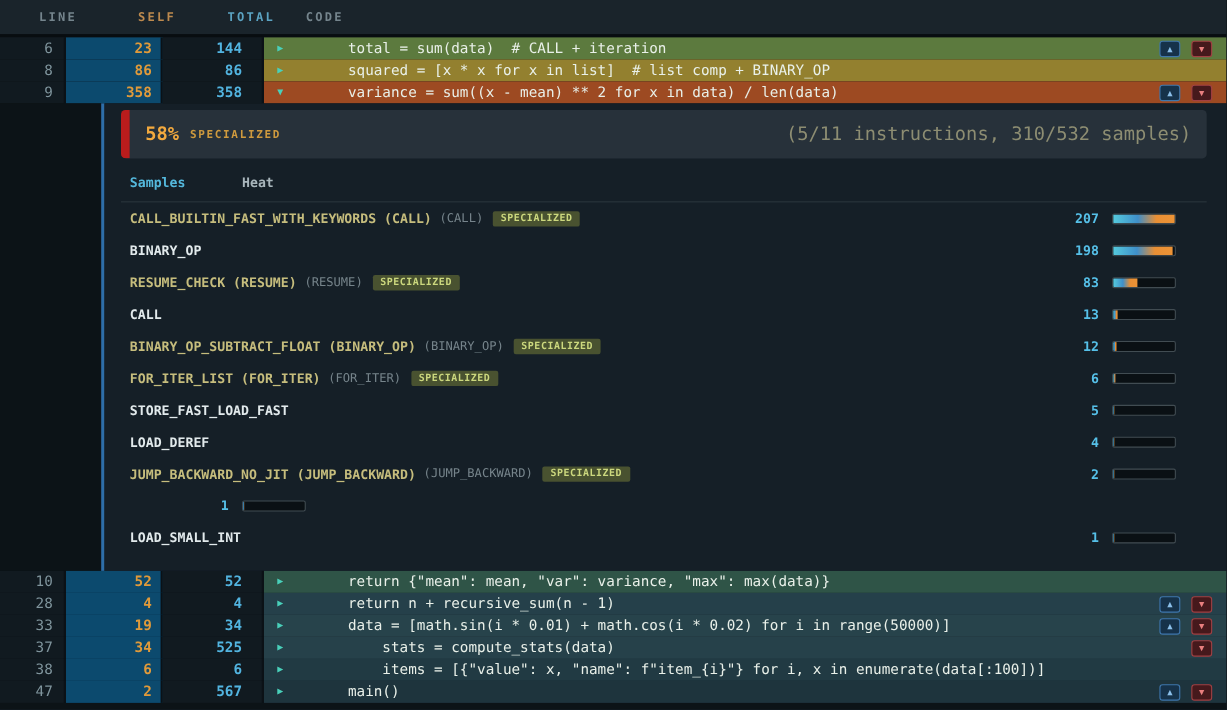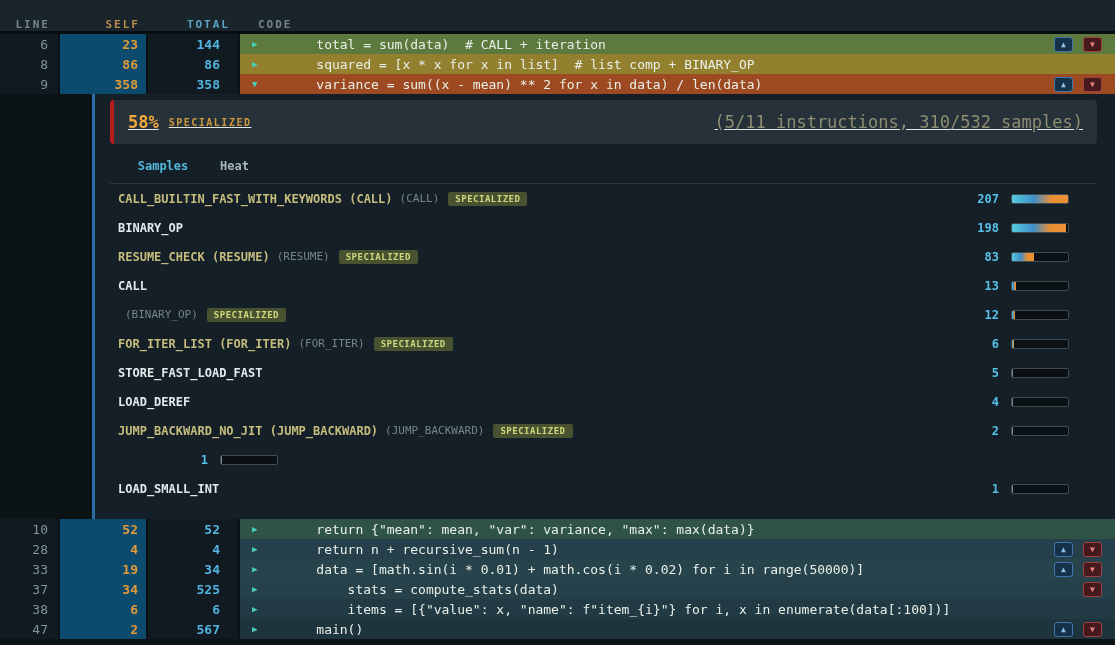--- a/index.html
+++ b/index.html
@@ -5,24 +5,24 @@
   * { box-sizing: border-box; margin: 0; padding: 0; }
   html, body { width: 1115px; height: 645px; overflow: hidden; }
   body {
     background: #0c1317;
     font-family: "DejaVu Sans Mono", "Liberation Mono", monospace;
     color: #dfe8ea;
   }
 
   
   .header-row {
-    display: flex; align-items: flex-end;
+    display: flex; align-items: center;
     height: 34px; background: #1a242b;
     border-bottom: 3px solid #080d10;
-    font-size: 11px; font-weight: bold; letter-spacing: 2px;
+    font-size: 11px; font-weight: bold; letter-spacing: 2px; padding-left: 20px;
   }
   .h-line  { width: 60px; text-align: right; padding-right: 10px; color: #75858d; }
   .h-self  { width: 88px; text-align: right; padding-right: 8px;  color: #bd8a4e; }
   .h-total { width: 92px; text-align: right; padding-right: 10px; color: #5ba3c2; }
   .h-code  { flex: 1; padding-left: 18px; color: #75858d; }
 
   
   .code-row {
     display: flex; align-items: stretch;
     height: 20px; font-size: 13px;
@@ -46,35 +46,35 @@
   .btn.down { background: #46191c; border: 1px solid #a14043; color: #e87f7f; }
 
   
   .panel-wrap { display: flex; height: 425px; }
   .panel-left { width: 92px; background: #0c1317; }
   .panel-bar  { width: 3px; background: #2e6ea8; }
   .panel-main { flex: 1; background: #151f27; padding: 6px 18px 0 15px; }
 
   .panel-header {
     height: 44px; background: #27313a;
-    border-left: 4px solid #b91c1c; border-radius: 4px;
-    display: flex; align-items: center; padding: 0 14px; text-decoration: underline;
+    border-left: 8px solid #b91c1c; border-radius: 4px;
+    display: flex; align-items: center; padding: 0 14px;
   }
   .pct { font-size: 17px; font-weight: bold; color: #f2a93e; }
   .pct-label { margin-left: 10px; font-size: 10px; font-weight: bold;
                letter-spacing: 1.5px; color: #cf9a3e; }
   .pct-right { margin-left: auto; font-size: 17px; color: #8d8d72; }
 
   .inst-header {
     display: flex; align-items: center; height: 36px; margin-top: 4px;
     border-bottom: 1px solid #2a353c;
     font-size: 12px; font-weight: bold; padding-left: 8px;
   }
   .ih-name    { flex: 1; color: #a9b6bc; }
-  .ih-samples { width: 90px; text-align: center; color: #54b8dc; }
+  .ih-samples { width: 90px; text-align: left; color: #54b8dc; }
   .ih-heat    { width: 58px; margin-left: 12px; margin-right: 28px; color: #a9b6bc; }
 
   .inst-row { display: flex; align-items: center; height: 29px; padding-left: 8px; }
   .in-name-wrap { flex: 1; display: flex; align-items: flex-start; min-width: 0; }
   .in-name { font-size: 12px; font-weight: bold; color: #e2eaec; white-space: pre; }
   .in-name.specialized { color: #c6bd7d; }
   .in-base { font-size: 11px; color: #76848b; margin-left: 7px; white-space: pre; }
   .in-badge {
     margin-left: 9px; font-size: 9px; font-weight: bold; letter-spacing: 0.5px;
     background: #495230; color: #ccd87e; padding: 2px 7px; border-radius: 2px;
@@ -200,20 +200,21 @@
 
     </div>
     <div class="in-samples">13</div>
     <div class="heat-track">
       <div class="heat-fill" style="width: 6.28019%;"></div>
     </div>
   </div>
 
   <div class="inst-row">
     <div class="in-name-wrap">
+      <span class="in-name specialized">BINARY_OP_SUBTRACT_FLOAT (BINARY_OP)</span>
       <span class="in-base">(BINARY_OP)</span>
       <span class="in-badge">SPECIALIZED</span>
     </div>
     <div class="in-samples">12</div>
     <div class="heat-track">
       <div class="heat-fill" style="width: 5.7971%;"></div>
     </div>
   </div>
 
   <div class="inst-row">

